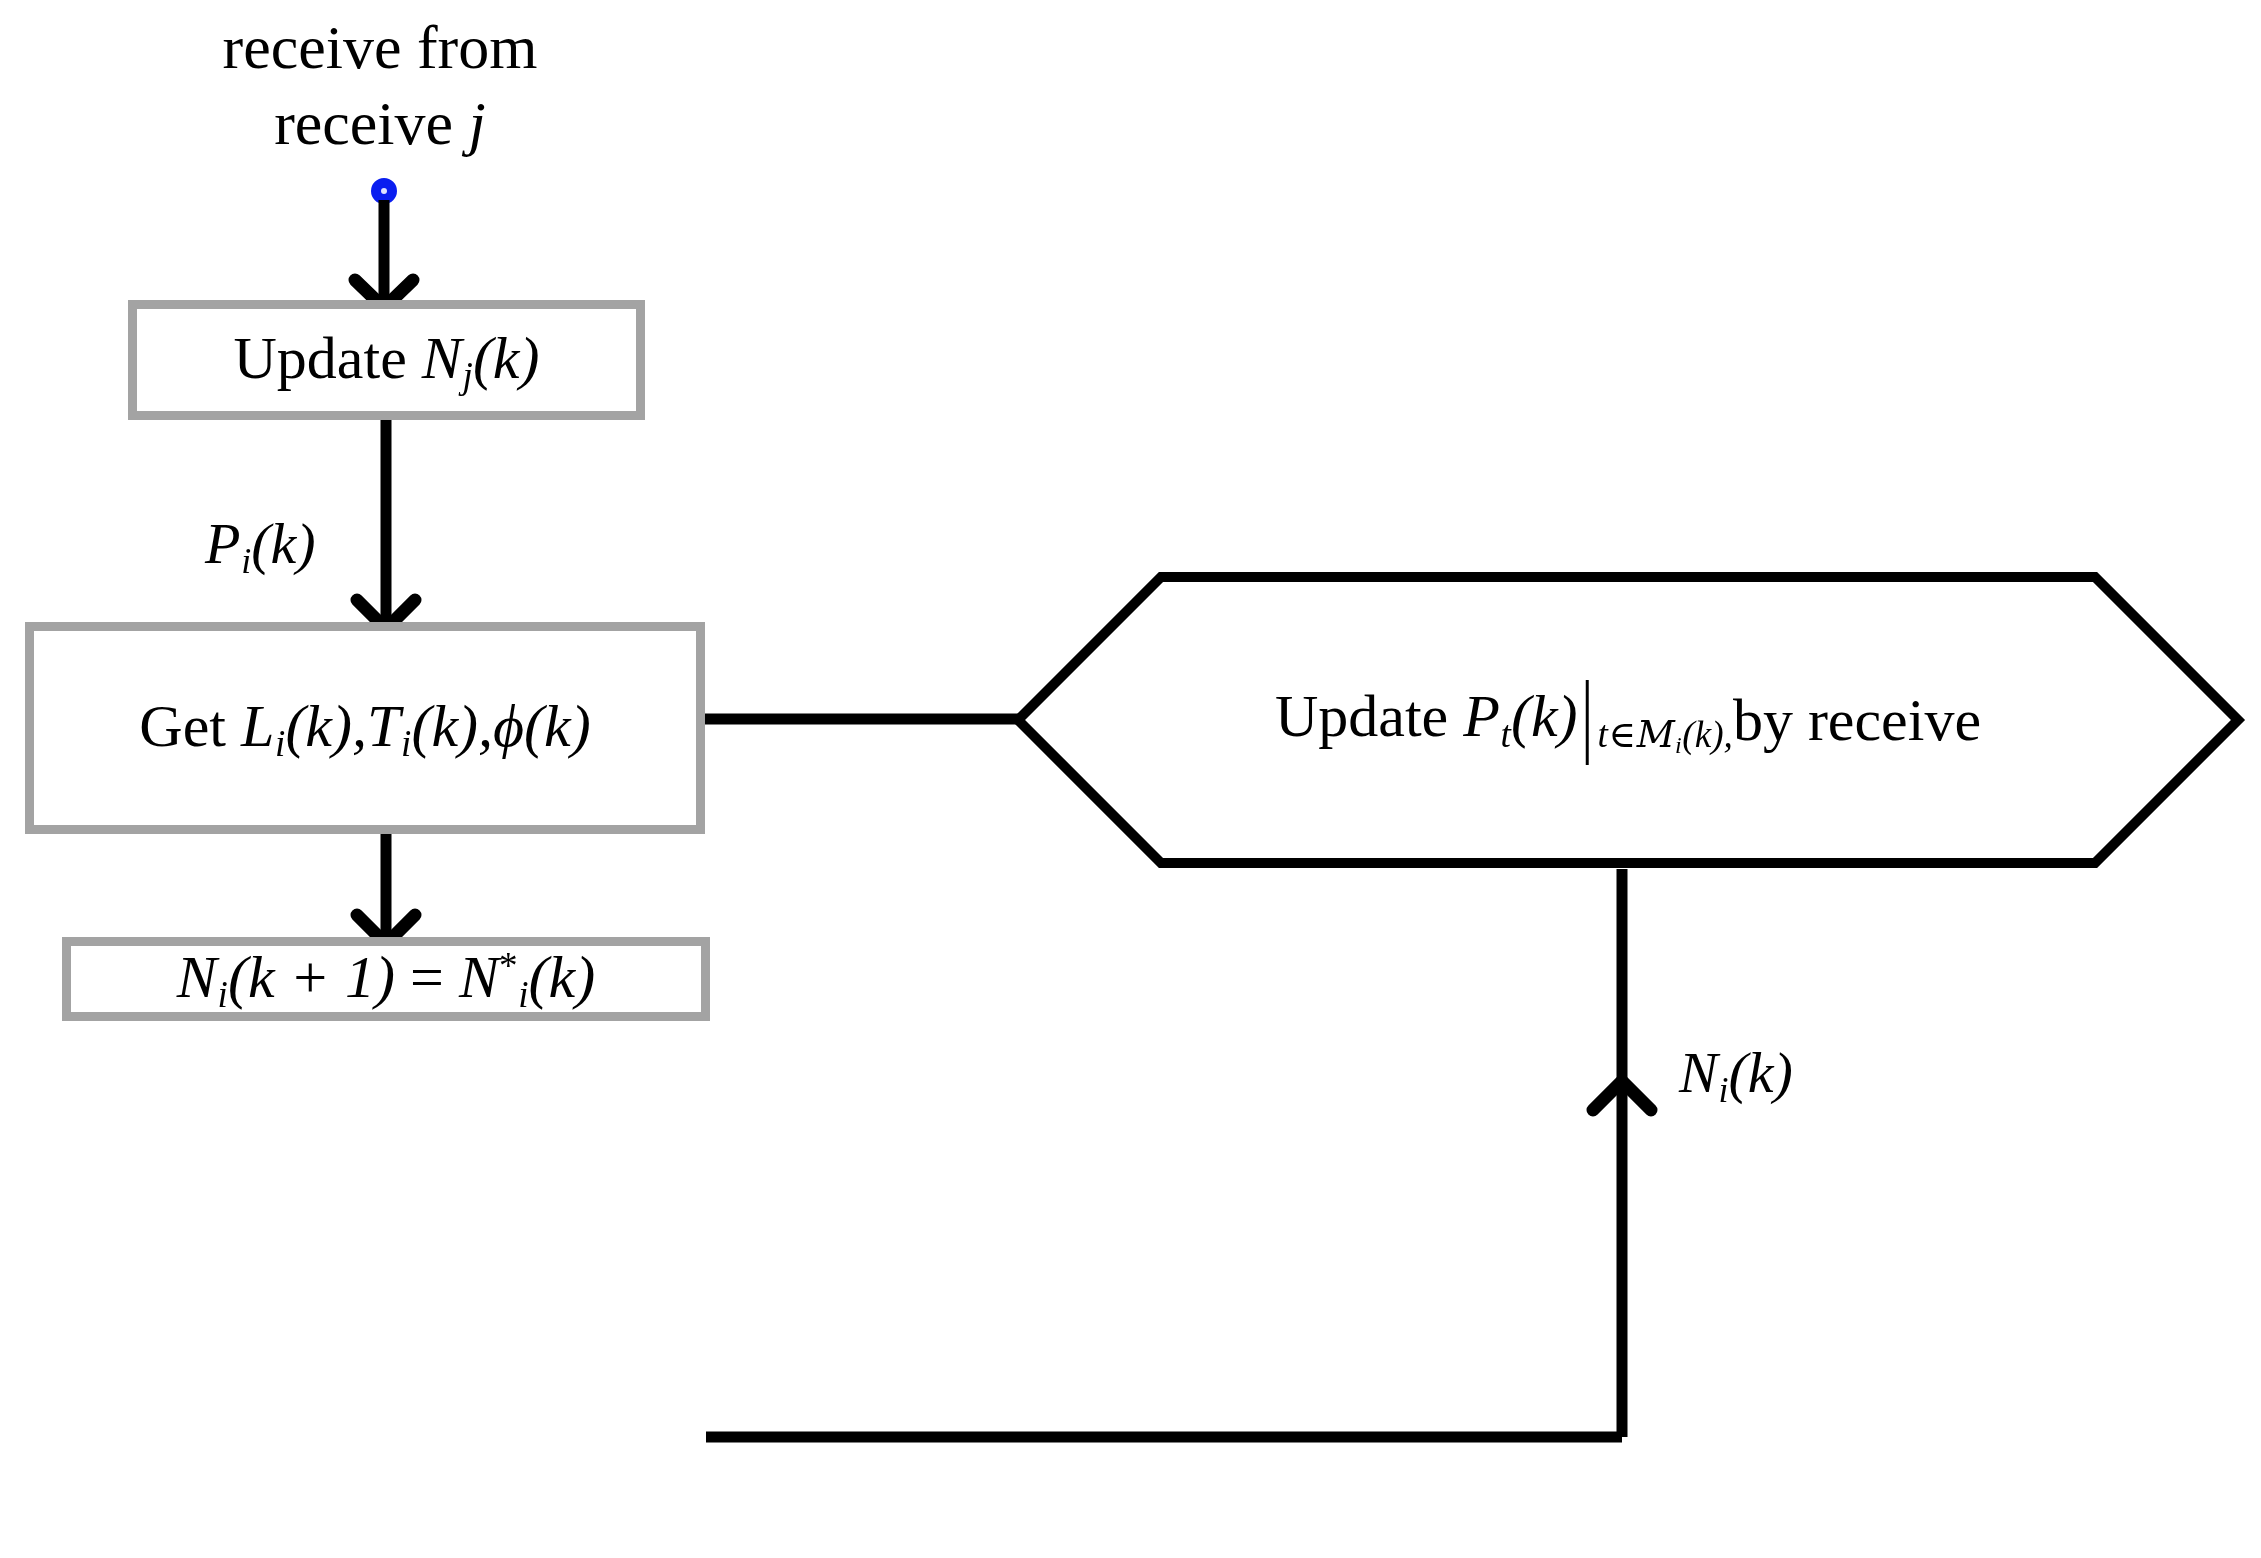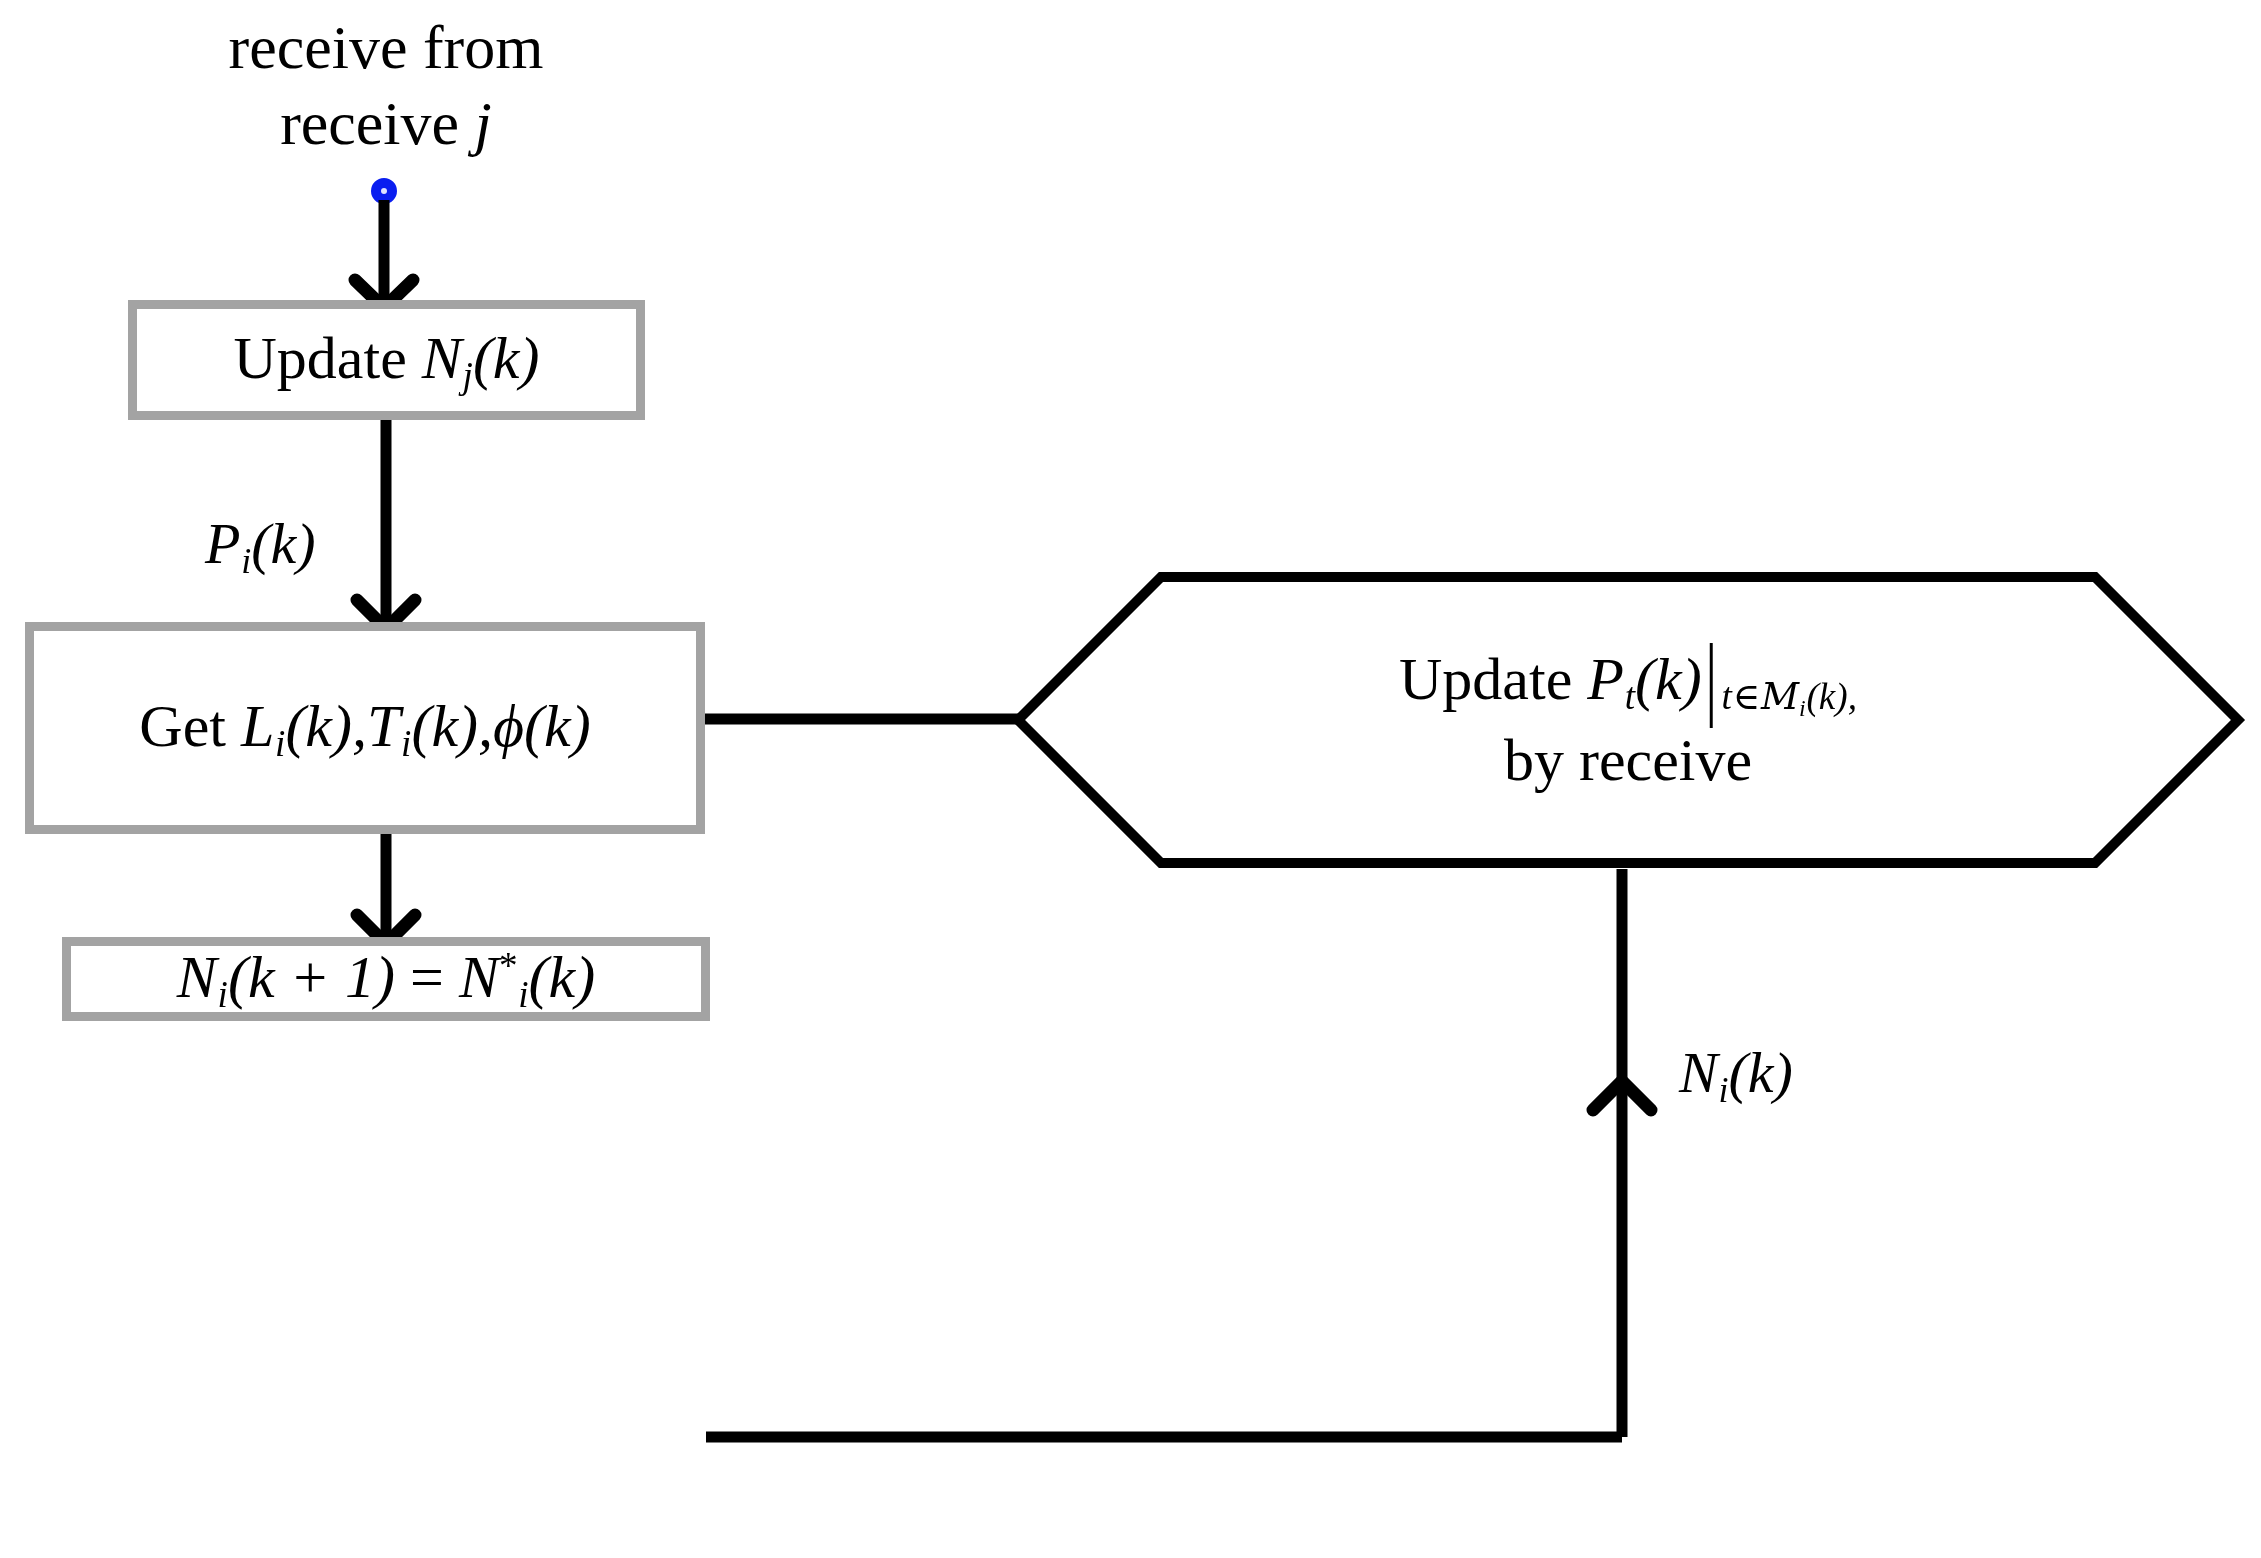--- a/index.html
+++ b/index.html
@@ -45,21 +45,21 @@
   .bar {
     display: inline-block;
     font-style: normal;
     transform: scaleY(1.55) translateY(-0.02em);
     padding: 0 0.06em;
   }
 
   
   #caption {
     position: absolute;
-    left: 106px;
+    left: 100px;
     top: 10px;
     width: 560px;
     text-align: center;
     font-size: 62px;
     line-height: 1.22;
     font-family: "Liberation Serif", "DejaVu Serif", serif;
   }
 
   
   #start-node {
@@ -135,21 +135,21 @@
     height: 100%;
     overflow: visible;
   }
   #hex-label {
     position: absolute;
     left: 128px;
     top: 14px;
     width: 974px;
     height: 268px;
     display: flex;
-    flex-direction: column;
+    flex-direction: row;
     align-items: center;
     justify-content: center;
     text-align: left;
     font-size: 60px;
     line-height: 1.25;
   }
 
   
   #wires {
     position: absolute;

